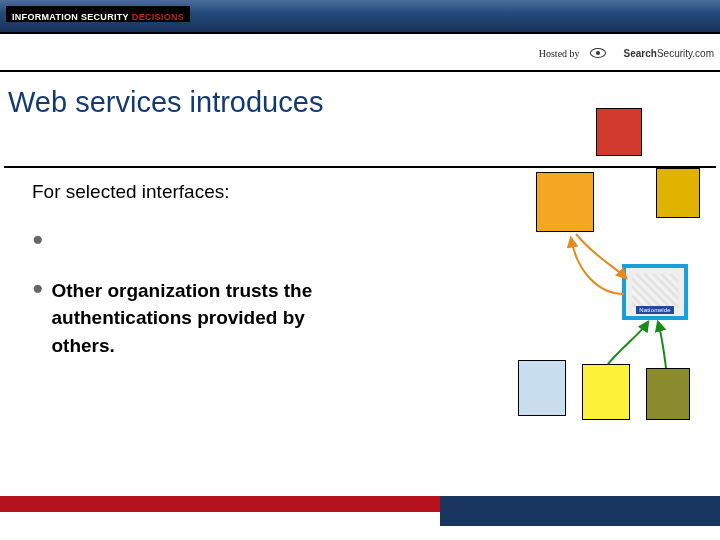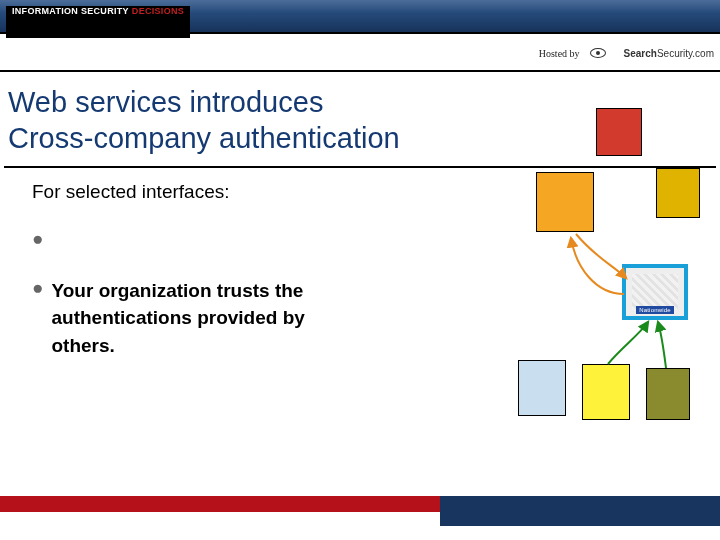--- a/index.html
+++ b/index.html
@@ -2,21 +2,21 @@
 <html><head>
 <meta charset="utf-8">
 <style>
   * { box-sizing: border-box; margin: 0; padding: 0; }
   html, body { width: 720px; height: 540px; font-family: Verdana, Geneva, sans-serif; background: #fff; overflow: hidden; }
   .slide { position: relative; width: 720px; height: 540px; }
 
   
   .header { height: 70px; position: relative; }
   .top-bar { height: 32px; background: linear-gradient(#4c6d99 0%, #254b7b 40%, #17325a 100%); position: relative; }
-  .brand-box { position: absolute; left: 6px; top: 6px; height: 32px; padding: 0 6px; background: #000; color: #fff; font-size: 9px; font-weight: 700; letter-spacing: .3px; display: inline-flex; align-items: flex-start; }
+  .brand-box { position: absolute; left: 6px; top: 6px; height: 16px; padding: 0 6px; background: #000; color: #fff; font-size: 9px; font-weight: 700; letter-spacing: .3px; display: inline-flex; align-items: flex-end; }
   .brand-box .accent { color: #c02020; margin-left: 3px; }
   .top-line { position: absolute; left: 0; right: 0; top: 32px; height: 2px; background: #000; }
   .hosted-row { position: absolute; right: 6px; top: 40px; height: 26px; display: flex; align-items: center; gap: 10px; }
   .hosted-by { font-size: 10px; font-family: Georgia, serif; color: #222; }
   .logo-sec { display: inline-flex; align-items: baseline; font-size: 11px; font-weight: 700; color: #000; }
   .logo-sec .s { font-size: 16px; color: #b1001c; font-family: Georgia, serif; margin-right: 1px; }
   .logo-sec .small { font-size: 6px; font-weight: 400; letter-spacing: .5px; display: block; line-height: 5px; }
   .logo-ss { display: inline-flex; align-items: center; font-size: 10px; font-weight: 400; color: #333; gap: 18px; }
   .logo-ss .eye { width: 16px; height: 10px; border: 1.5px solid #333; border-radius: 50%; position: relative; }
   .logo-ss .eye::after { content: ""; position: absolute; left: 5px; top: 2px; width: 4px; height: 4px; background: #333; border-radius: 50%; }
@@ -75,37 +75,36 @@
       <span class="logo-ss">
         <span class="eye"></span>
         <span><b>Search</b><span>Security.com</span></span>
       </span>
     </div>
   </div>
   <div class="hr-thin"></div>
 
   <div class="title">
     <div>Web services introduces</div>
-    <div>Cross-company authentication</div>
   </div>
   <div class="hr-title"></div>
 
   <div class="subtitle">For selected interfaces:</div>
 
   <div class="bullets">
     <div class="bullet">
       <div class="bullet-row">
         <span class="dot">●</span>
       </div>
     </div>
     <div class="bullet">
       <div class="bullet-row">
         <span class="dot">●</span>
         <span class="bt">
-          <span>Your organization trusts the</span>
+          <span>Other organization trusts the</span>
           <span class="line2">authentications  provided by</span>
           <span class="line2">others.</span>
         </span>
       </div>
     </div>
   </div>
 
   <div class="diagram">
     <div class="box b-red"></div>
     <div class="box b-amber"></div>

